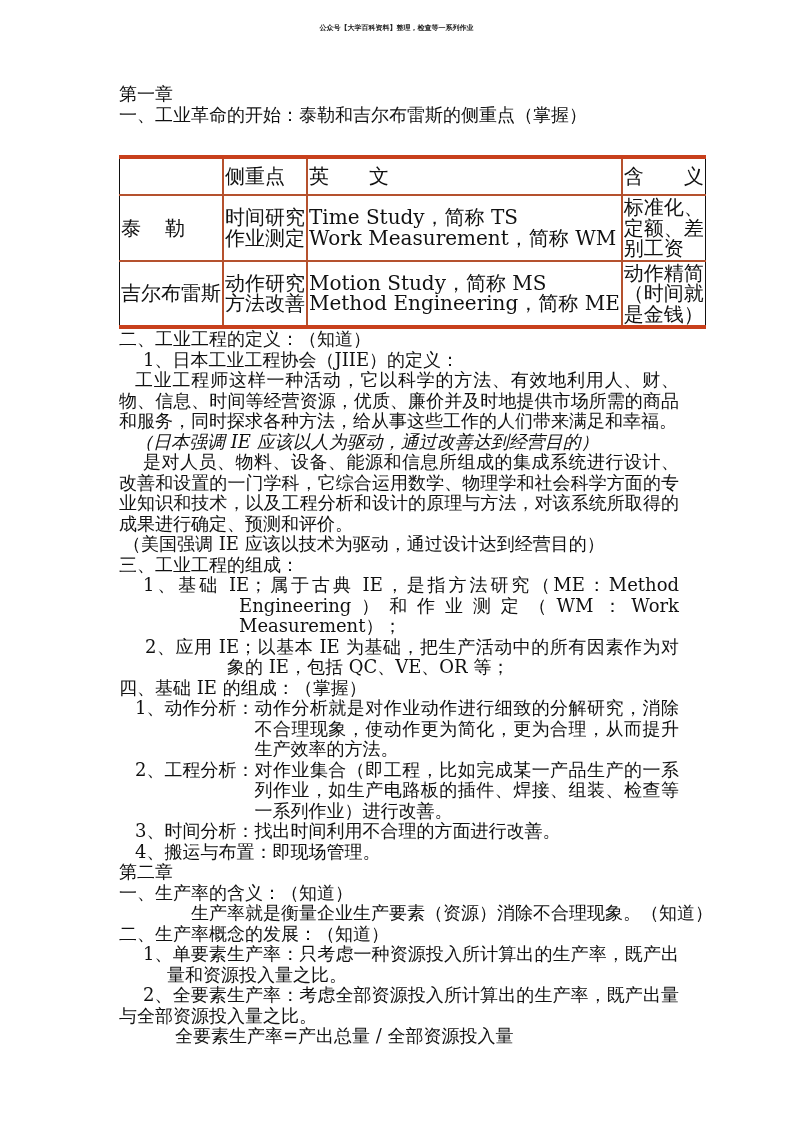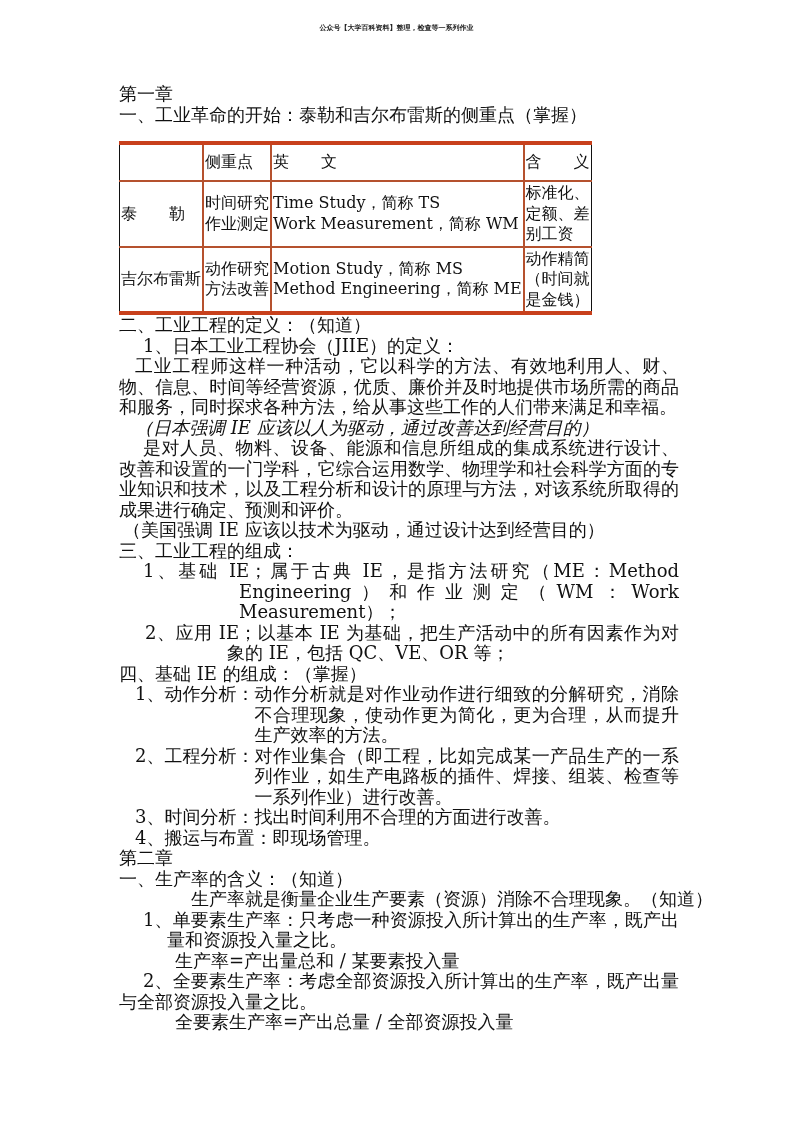--- a/index.html
+++ b/index.html
@@ -14,23 +14,23 @@
   }
   .page { position: absolute; left: 119px; top: 84px; width: 560px; }
   .line {
     font-size: 18px; line-height: 20.5px; white-space: nowrap;
   }
   .wrap { white-space: normal; }
   .just { text-align: justify; text-align-last: left; }
 
   table.cmp {
     border-collapse: collapse;
-    margin-top: 16px; margin-bottom: 0;
+    margin-top: 30px; margin-bottom: 0;
     width: 416px;
-    font-size: 16px; line-height: 20.5px;
+    font-size: 20px; line-height: 20.5px;
     border-top: 4px solid #c8401c;
     border-bottom: 4px solid #c8401c;
     border-left: 1.5px solid #111;
     border-right: 1.5px solid #111;
   }
   table.cmp td {
     border: 2px solid #b5512e;
     padding: 1px 1px;
     vertical-align: middle;
     white-space: nowrap;
@@ -128,19 +128,19 @@
   <div class="line" style="padding-left:16px">
     <span>3、时间分析：</span><span>找出时间利用不合理的方面进行改善。</span>
   </div>
   <div class="line" style="padding-left:16px">
     <span>4、搬运与布置：</span><span>即现场管理。</span>
   </div>
 
   <div class="line">第二章</div>
   <div class="line">一、生产率的含义：（知道）</div>
   <div class="line" style="padding-left:72px">生产率就是衡量企业生产要素（资源）消除不合理现象。（知道）</div>
+  <div class="line">二、生产率概念的发展：（知道）</div>
   <div class="line wrap just" style="padding-left:48px; text-indent:-24px">
     <span>1、单要素生产率：</span><span>只考虑一种资源投入所计算出的生产率，既产出量和资源投入量之比。</span>
   </div>
-  <div class="line" style="padding-left:56px">生产率=产出量总和 / 某要素投入量</div>
   <div class="line wrap just" style="text-indent:24px">2、全要素生产率：考虑全部资源投入所计算出的生产率，既产出量与全部资源投入量之比。</div>
   <div class="line" style="padding-left:56px">全要素生产率=产出总量 / 全部资源投入量</div>
 </div>
 
 </body></html>

